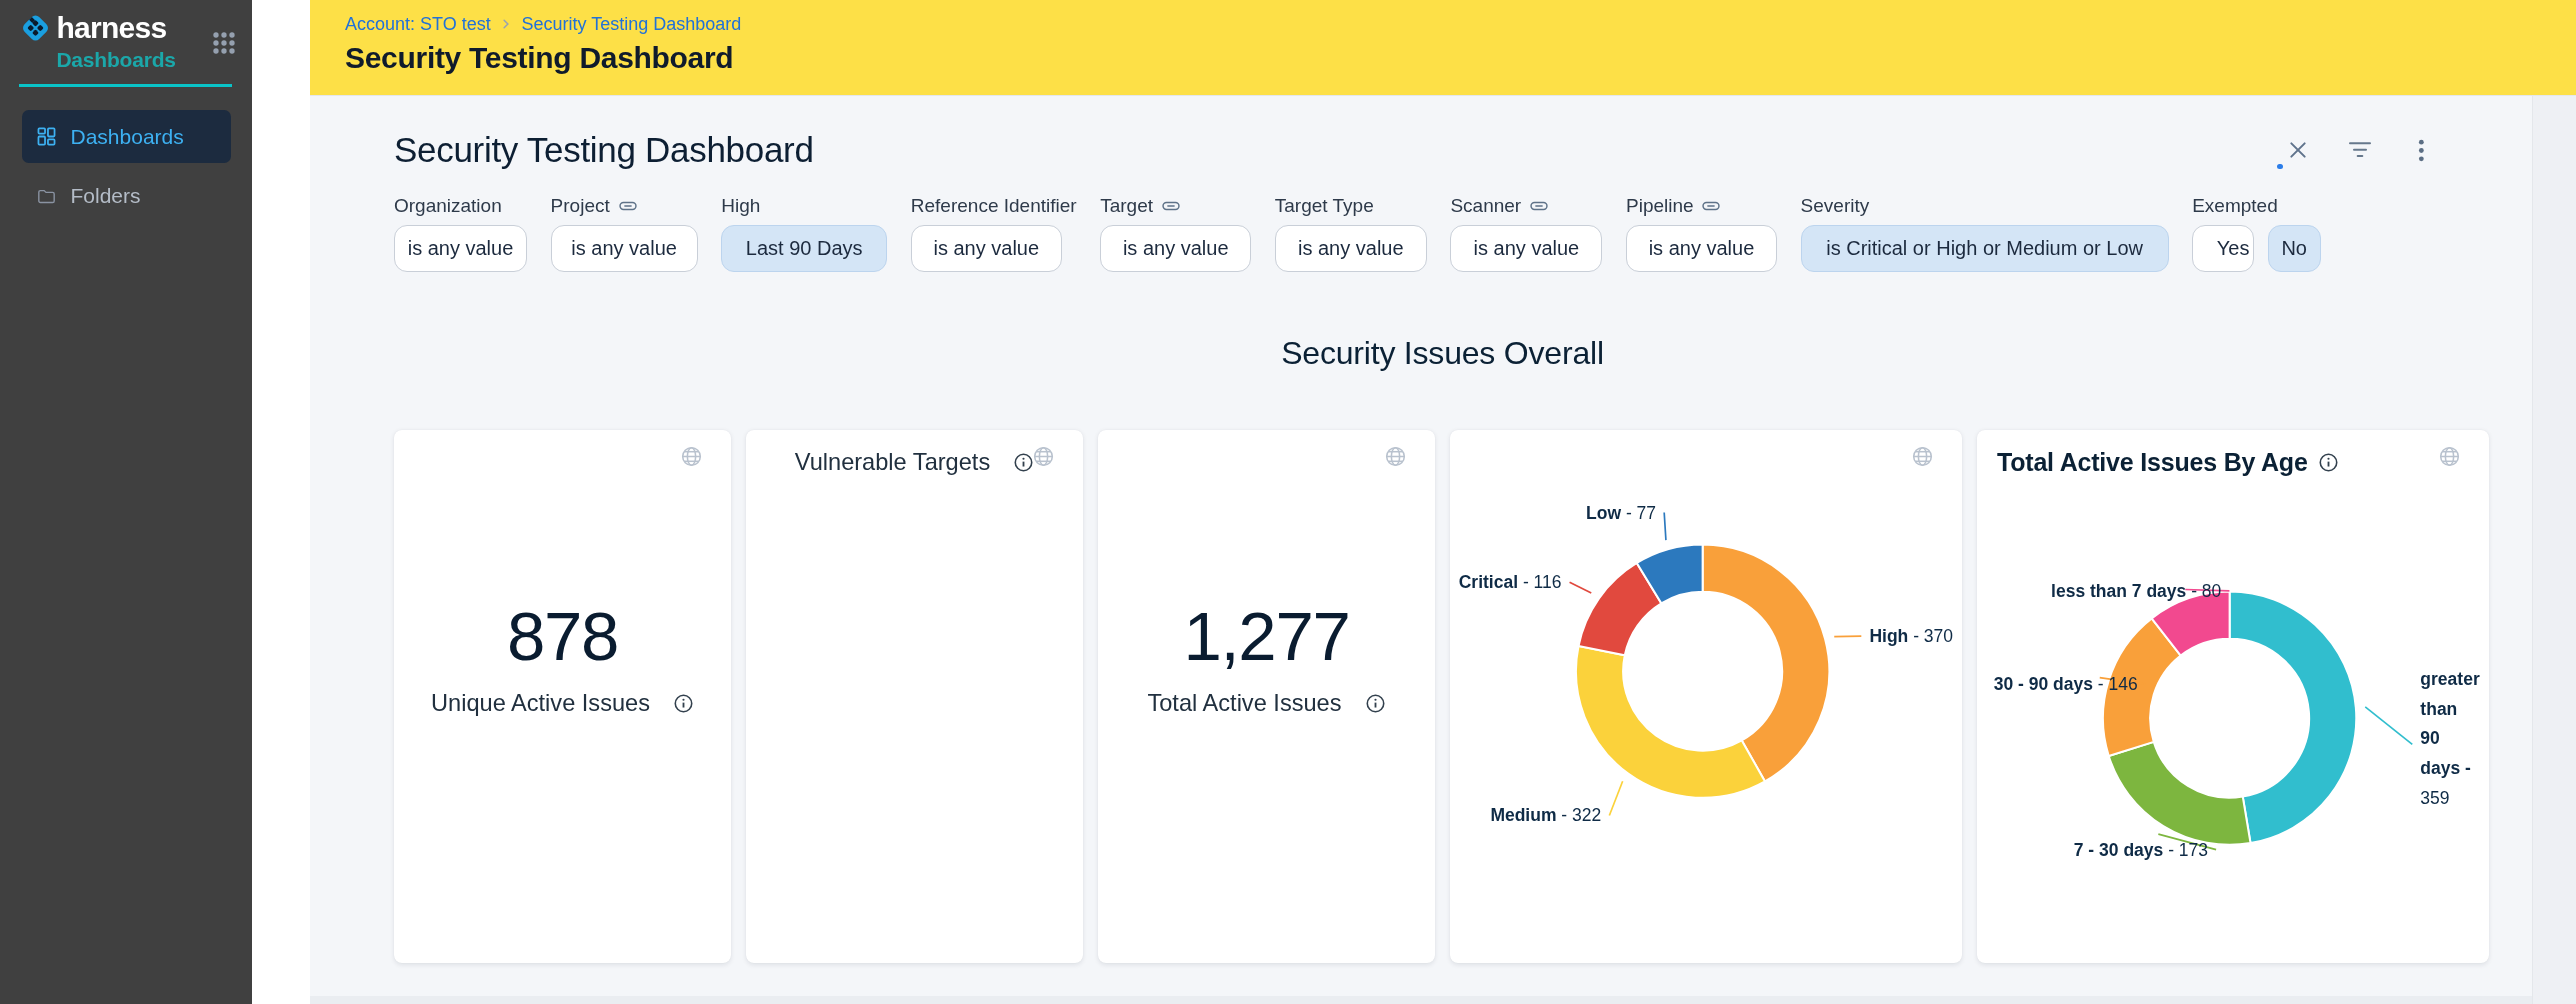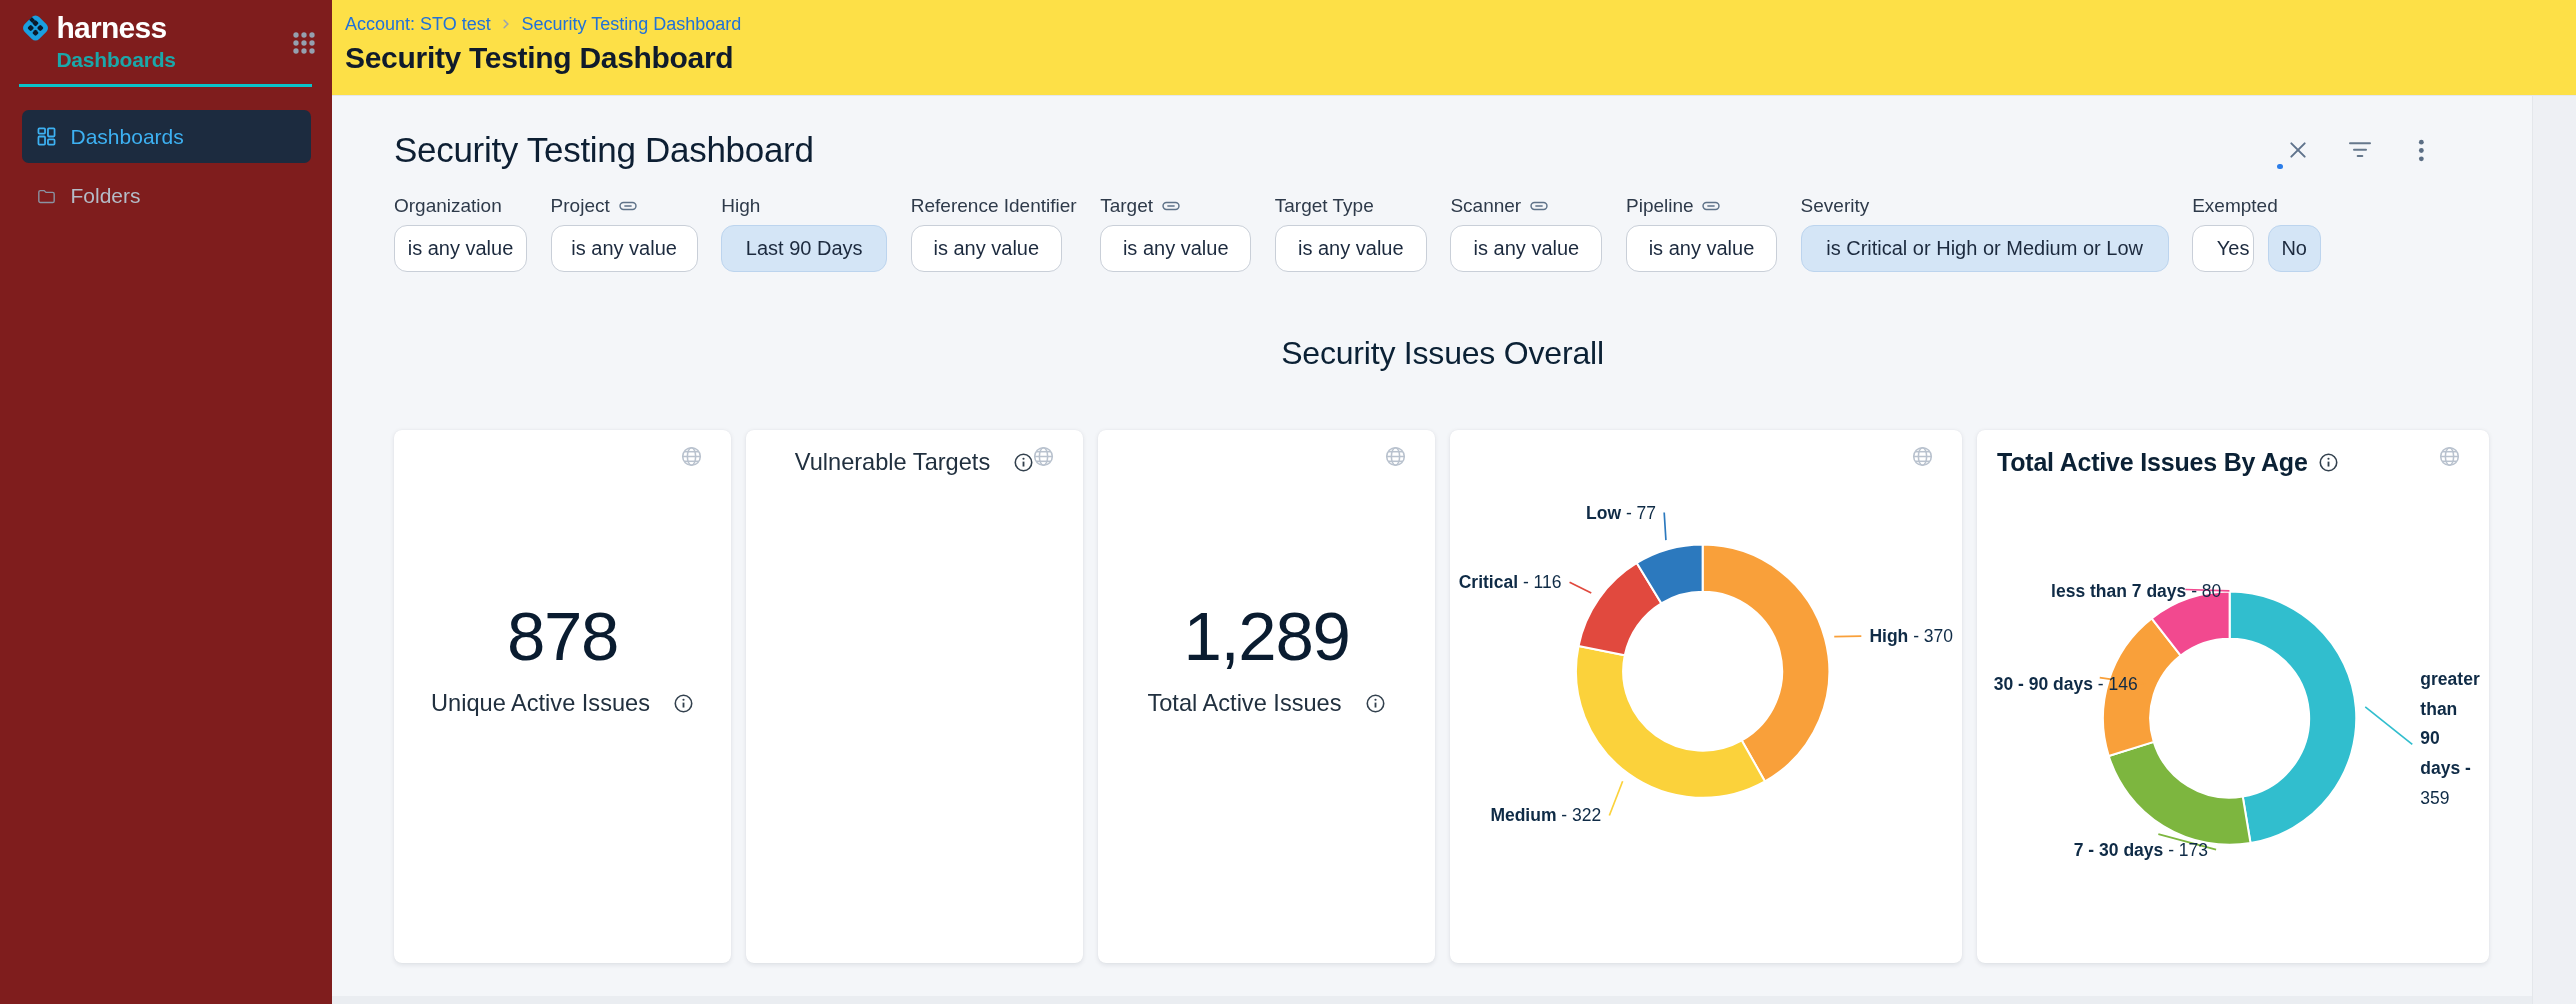--- a/index.html
+++ b/index.html
@@ -2,21 +2,21 @@
 <html style="font-size:10.8px"><head>
 <meta charset="utf-8">
 <style>
   * { margin:0; padding:0; box-sizing:border-box; }
   html,body { width:2576px; height:1005px; }
   body {
     font-family:"Liberation Sans","DejaVu Sans",sans-serif;
     background:#ffffff; position:relative; overflow:hidden; color:#101B2C;
   }
   
-  .sidebar { position:absolute; left:0; top:0; width:332px; height:100%; background:#7f1d1d; z-index:5; }
+  .sidebar { position:absolute; left:0; top:0; width:252px; height:100%; background:#404040; z-index:5; }
   .logo-row { display:flex; align-items:flex-start; padding:12px 16px 0 20px; }
   .logo-mark { width:31px; height:32px; flex:none; }
   .brand-block { margin-left:5.4px; flex:1; }
   .brand-name { color:#ffffff; font-size:30px; font-weight:700; letter-spacing:-0.7px; line-height:31px; }
   .module-name { color:#1BA7A9; font-size:21px; font-weight:600; margin-top:5.4px; letter-spacing:-0.2px; }
   .apps-icon { margin-top:19px; flex:none; }
   .teal-rule { height:2.7px; background:#0AC3C8; margin:12px 20px 0 19px; }
   .nav { margin-top:23px; padding:0 21.5px; }
   .nav-item { display:flex; align-items:center; height:53px; border-radius:6.7px; padding-left:15px; margin-bottom:6.7px; cursor:pointer; }
   .nav-item.active { background:#1C2B3F; }
@@ -310,21 +310,21 @@
   <div class="card stat-card">
     <span class="globe-btn">
       <svg width="23" height="23" viewBox="0 0 24 24" fill="none" stroke="#B9C2CE" stroke-width="1.6">
         <circle cx="12" cy="12" r="9.2"></circle>
               <ellipse cx="12" cy="12" rx="4.3" ry="9.2"></ellipse>
         <path d="M2.8 12h18.4"></path>
               <path d="M4.3 7h15.4"></path>
               <path d="M4.3 17h15.4"></path>
       </svg>
     </span>
-    <div class="stat-value">1,289</div>
+    <div class="stat-value">1,277</div>
     <div class="stat-label">
       <span>Total Active Issues</span>
       <svg width="21" height="21" viewBox="0 0 24 24" fill="none" stroke="#33414E" stroke-width="1.8">
         <circle cx="12" cy="12" r="9.4"></circle>
               <path d="M12 11v5.6" stroke-width="2.1"></path>
               <circle cx="12" cy="7.7" r="1.25" fill="#33414E" stroke="none"></circle>
       </svg>
     </div>
   </div>
 

